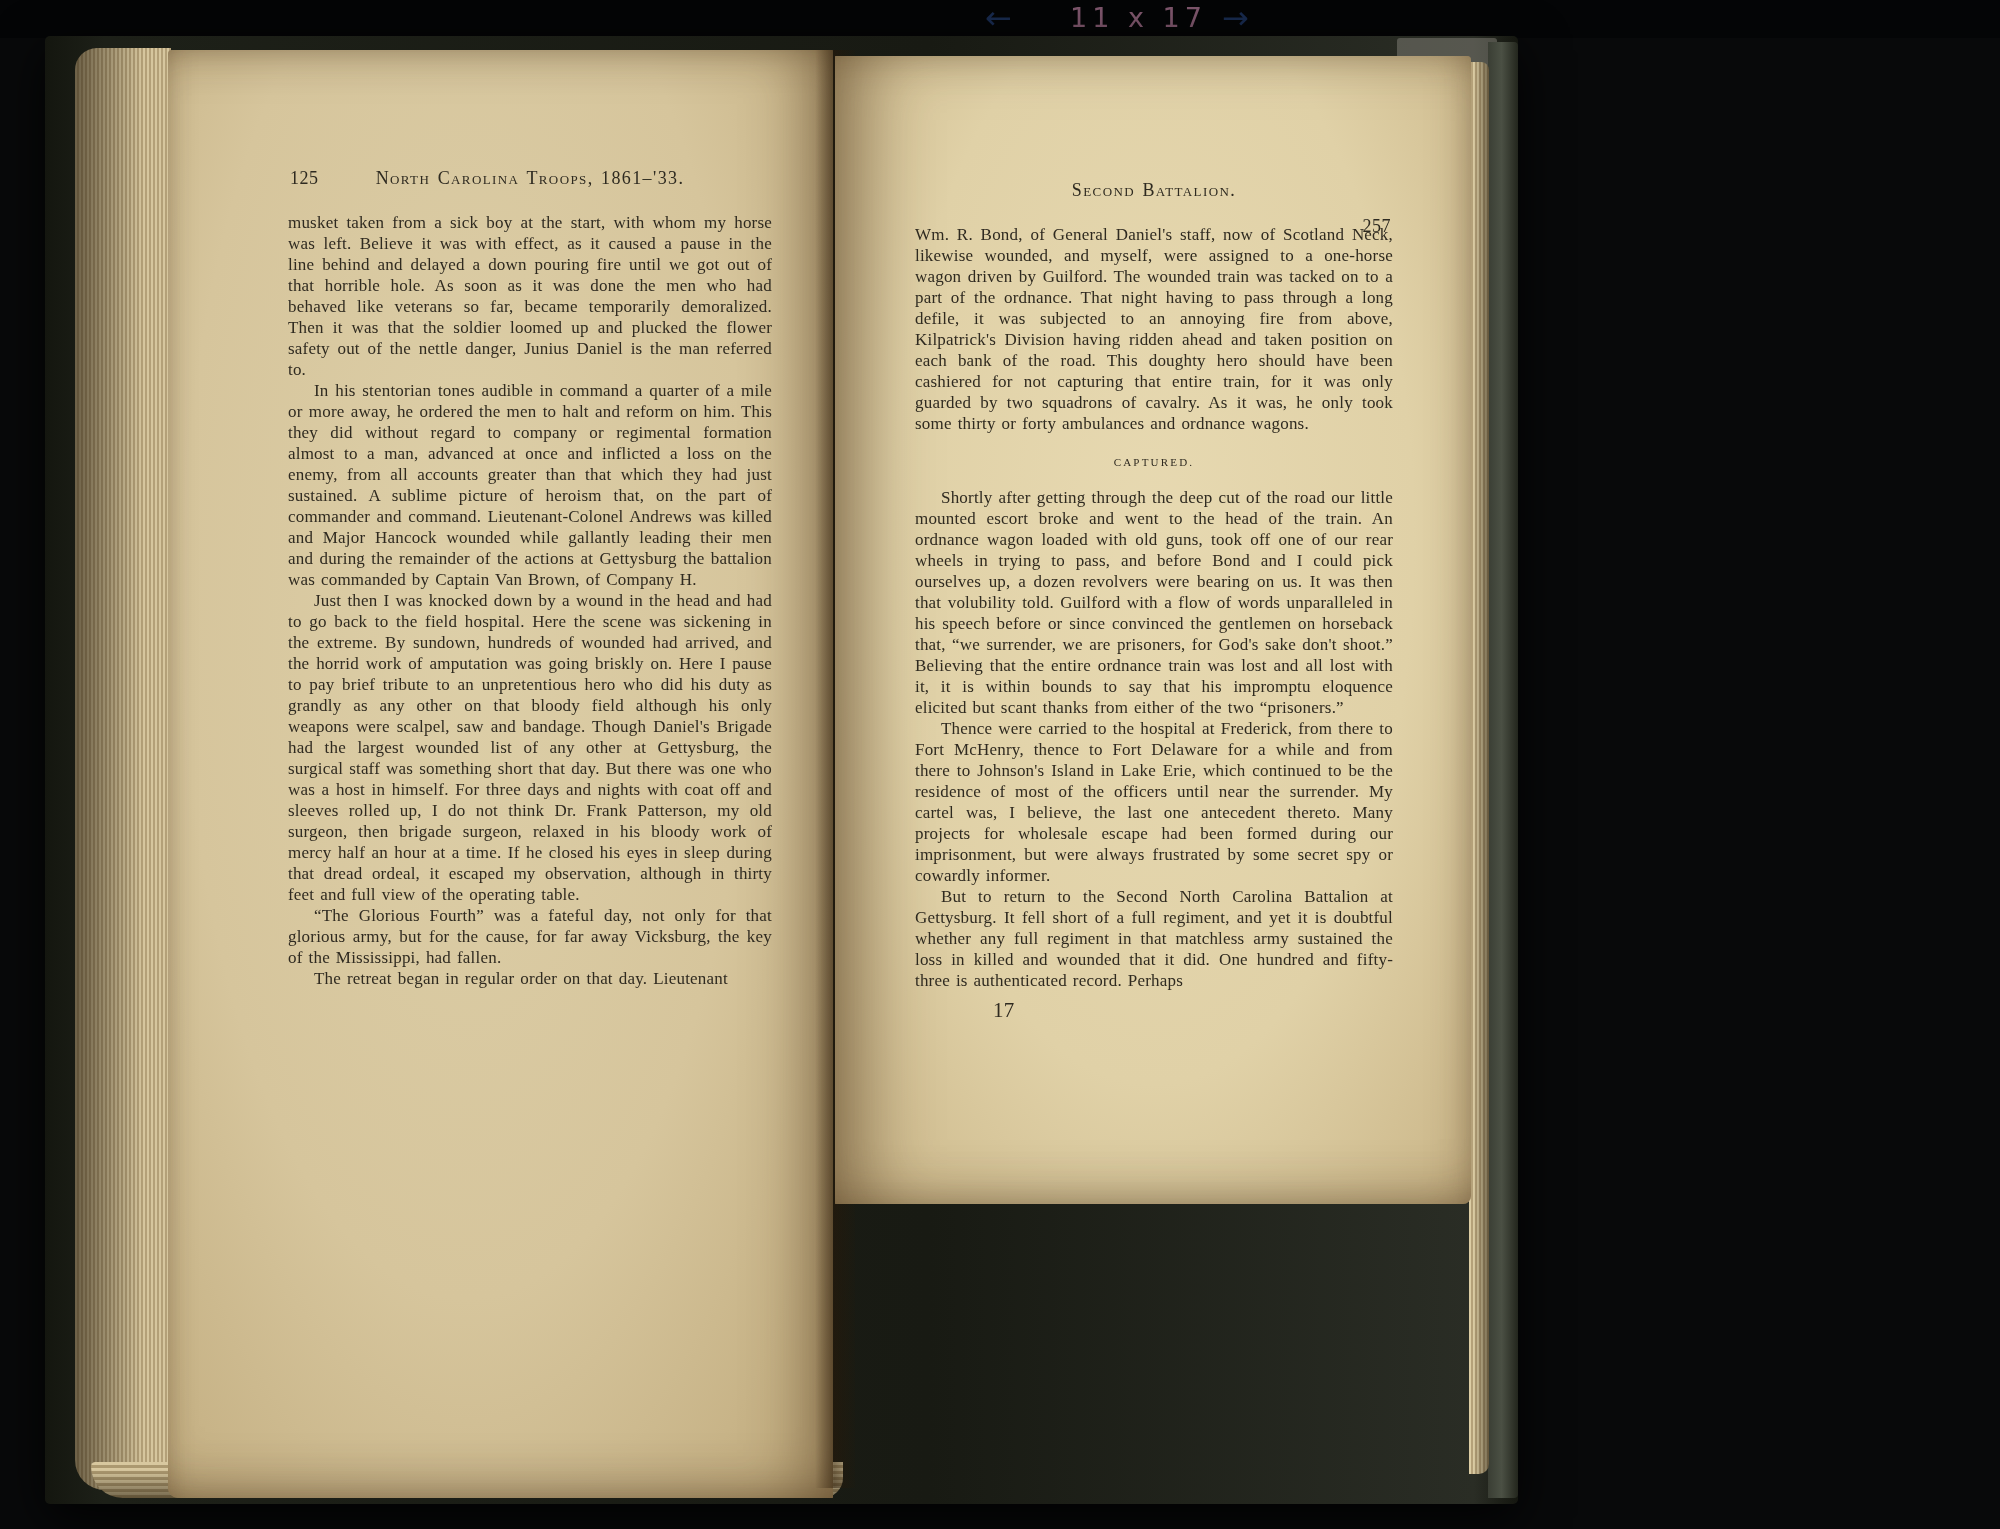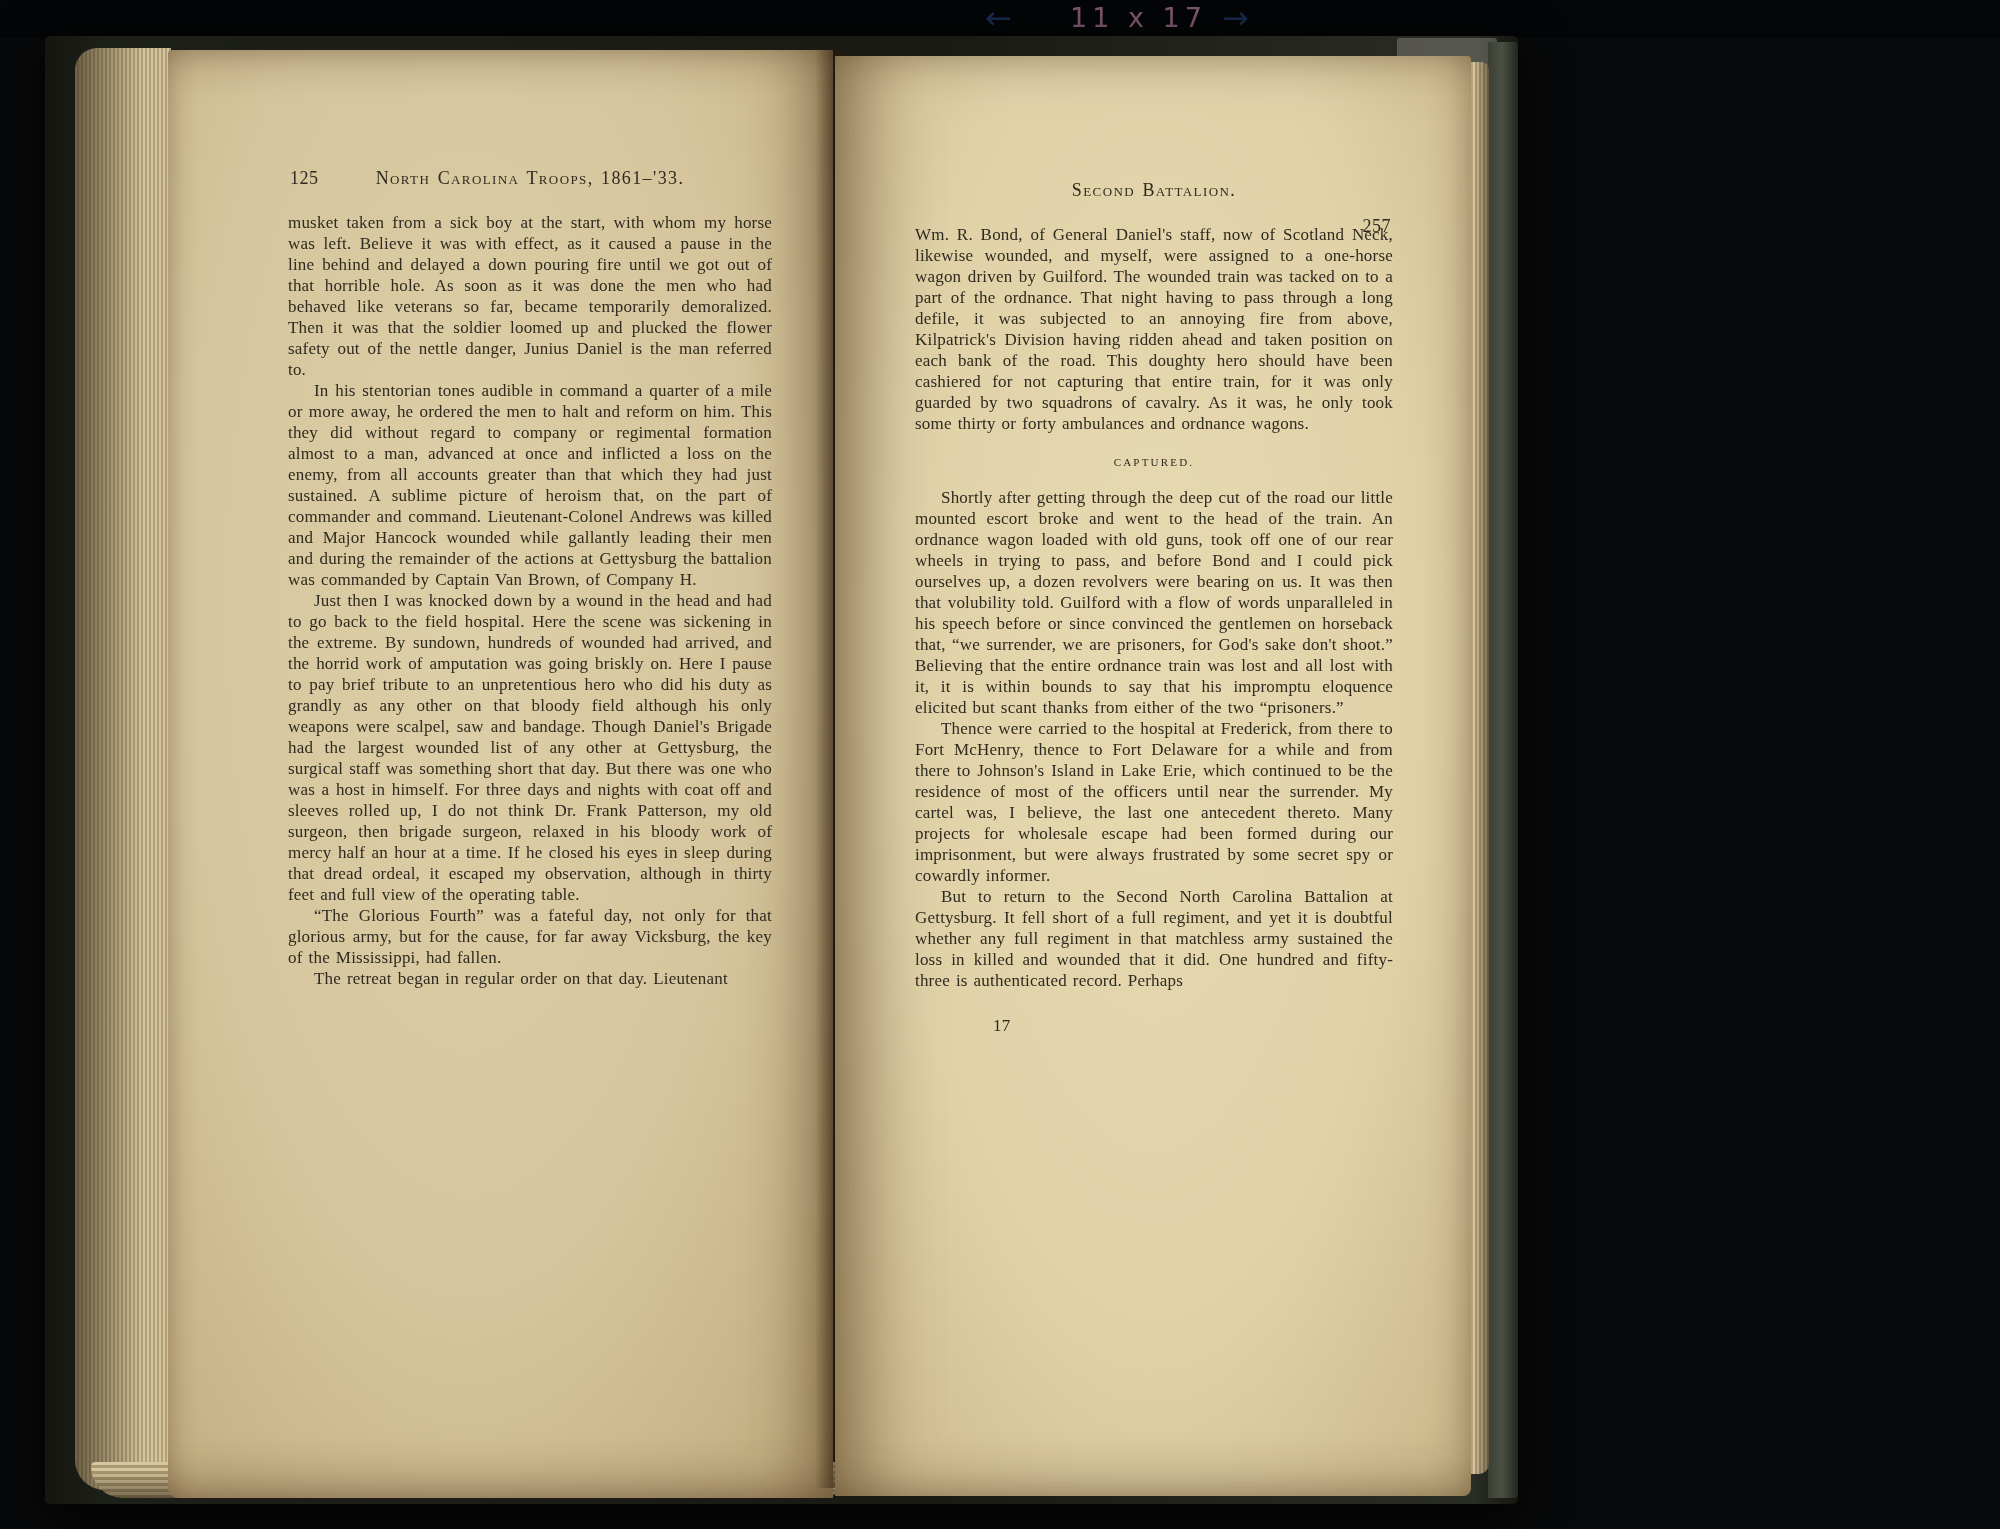--- a/index.html
+++ b/index.html
@@ -82,21 +82,21 @@
     background:
       radial-gradient(ellipse at 45% 38%, #ddcfa8 0%, #d6c59c 55%, #c3ae81 92%);
     box-shadow:
       inset -42px 0 60px -18px rgba(70,45,20,0.5),
       inset 12px 0 30px -18px rgba(70,45,20,0.35),
       inset 0 -34px 55px -30px rgba(70,45,20,0.4),
       inset 0 26px 45px -30px rgba(70,45,20,0.3);
     border-radius: 4px 1px 1px 10px;
   }
   .right-page {
-    left: 790px; top: 20px; width: 636px; height: 1440px;
+    left: 790px; top: 20px; width: 636px; height: 1148px;
     background:
       radial-gradient(ellipse at 50% 42%, #e7d9b1 0%, #e0d1a7 58%, #ccb88b 95%);
     box-shadow:
       inset 48px 0 75px -25px rgba(70,45,20,0.55),
       inset -26px 0 45px -28px rgba(70,45,20,0.4),
       inset 0 -32px 55px -34px rgba(70,45,20,0.35),
       inset 0 26px 45px -34px rgba(70,45,20,0.28);
     border-radius: 1px 4px 8px 1px;
   }
   .gutter-shadow {
@@ -132,21 +132,21 @@
   .para {
     margin: 0; text-align: justify; text-indent: 26px;
   }
   .para-plain { text-indent: 0; }
   .para-heading {
     text-indent: 0; text-align: center;
     font-size: 11px; letter-spacing: 2.2px;
     margin: 18px 0 14px 0;
   }
   .signature-mark {
-    margin-top: 24px; padding-left: 78px; font-size: 17px;
+    margin-top: 9px; padding-left: 78px; font-size: 21px;
   }
 </style>
 </head>
 <body>
 
 <div class="top-strip">
   <span class="scan-arrow left">←</span>
   <span class="scan-size-label">11 x 17</span>
   <span class="scan-arrow right">→</span>
 </div>

